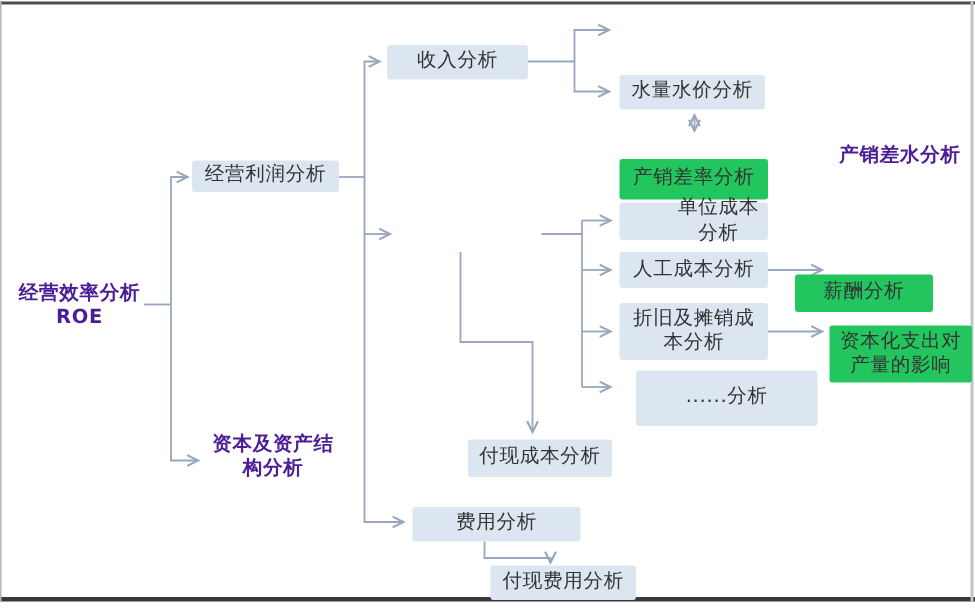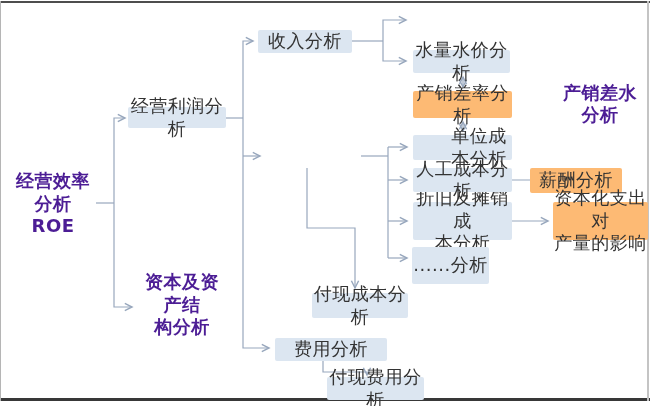--- a/index.html
+++ b/index.html
@@ -11,28 +11,28 @@
     font-family:"DejaVu Sans","Liberation Sans",sans-serif;
   }
   .frame-line{position:absolute;}
   .edges{position:absolute;left:0;top:0;width:650px;height:406px;}
   .node{
     position:absolute;
     display:flex;align-items:center;justify-content:center;
     text-align:center;
     white-space:pre-line;
     color:#333333;
-    font-size:18px;
+    font-size:13px;
     line-height:1.25;
     letter-spacing:0.5px;
     border-radius:2px;
     box-sizing:border-box;
   }
   .box-blue{background:#dce6f1;}
-  .box-orange{background:#fdba74;}
+  .box-orange{background:#22c55e;margin-top:15px;}
   .redtext{color:#4c1d95;font-weight:bold;background:transparent;}
   .fs13{font-size:13px;letter-spacing:0;}
 </style>
 </head>
 <body>
 
 <div class="stage">
 
   <div class="frame-line" style="left:0;top:1;width:650px;height:2px;background:#4d4d4d;top:1px;"></div>
   <div class="frame-line" style="left:0;top:398px;width:650px;height:3px;background:#383838;"></div>
@@ -82,19 +82,19 @@
   <div class="node box-blue" style="left:275px;top:338px;width:112px;height:23px;">费用分析</div>
   <div class="node box-blue" style="left:312px;top:293px;width:96px;height:25px;">付现成本分析</div>
   <div class="node box-blue" style="left:327px;top:377px;width:97px;height:23px;">付现费用分析</div>
 
   <div class="node box-blue" style="left:413px;top:50px;width:97px;height:23px;">水量水价分析</div>
   <div class="node box-orange" style="left:413px;top:91px;width:99px;height:27px;">产销差率分析</div>
   <div class="node box-blue" style="left:413px;top:135px;width:99px;height:25px;padding-left:33px;">单位成本分析</div>
   <div class="node box-blue" style="left:413px;top:202px;width:99px;height:38px;">折旧及摊销成
 本分析</div>
   <div class="node box-blue" style="left:413px;top:168px;width:99px;height:24px;">人工成本分析</div>
-  <div class="node box-blue" style="left:412px;top:247px;width:77px;height:37px;">......分析</div>
+  <div class="node box-blue" style="left:424px;top:247px;width:121px;height:37px;">......分析</div>
 
   <div class="node box-orange" style="left:530px;top:168px;width:92px;height:25px;">薪酬分析</div>
   <div class="node box-orange" style="left:553px;top:202px;width:95px;height:38px;">资本化支出对
 产量的影响</div>
 
 </div>
 
 </body></html>

